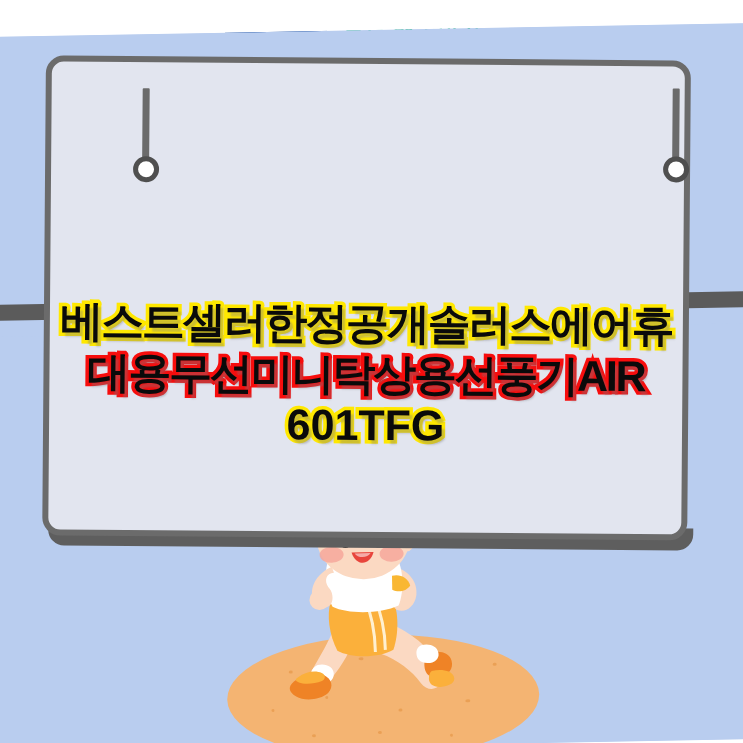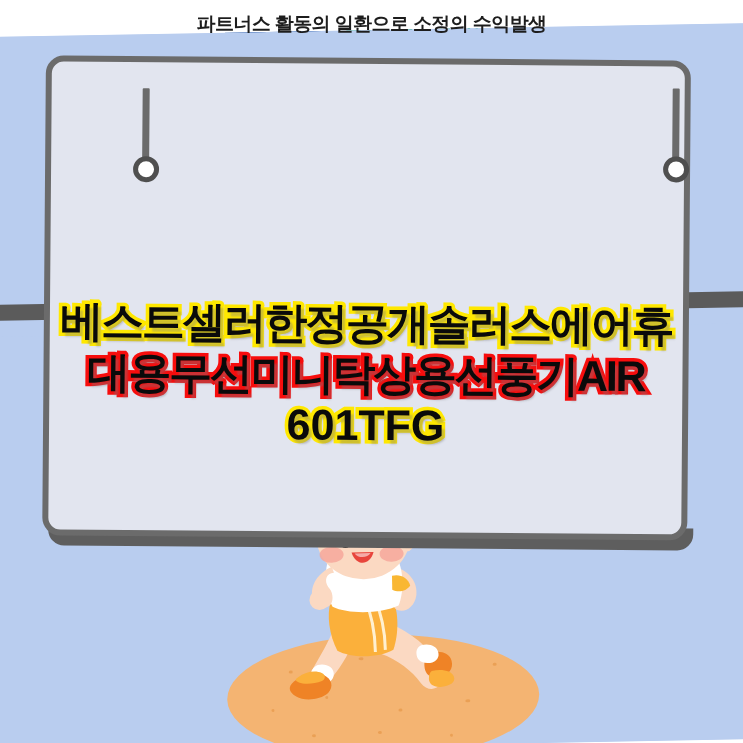--- a/index.html
+++ b/index.html
@@ -164,21 +164,20 @@
     left: 256px; top: 464px;
     width: 232px; height: 228px;
     z-index: 50;
   }
 </style>
 </head>
 <body>
 
 <div id="stage">
 
-  <div id="header-caption">파트너스 활동의 일환으로 소정의 수익발생</div>
 
   <div id="photo-plate">
 
     <div id="crop-blue-pill"></div>
     <div id="crop-green-text">무료 배송받기</div>
 
     <svg width="772" height="716" style="position:absolute;left:0;top:0;">
 
       <rect x="0" y="296" width="772" height="420" fill="#b9cdef"></rect>
 

